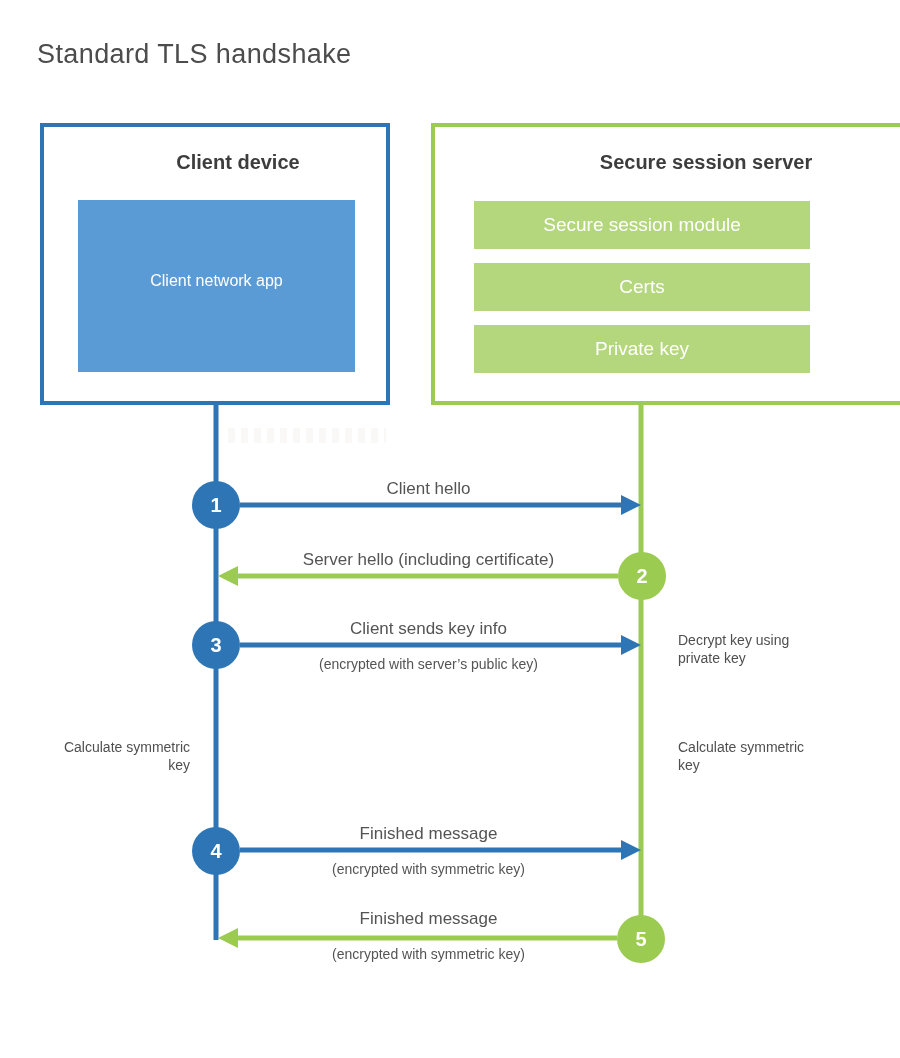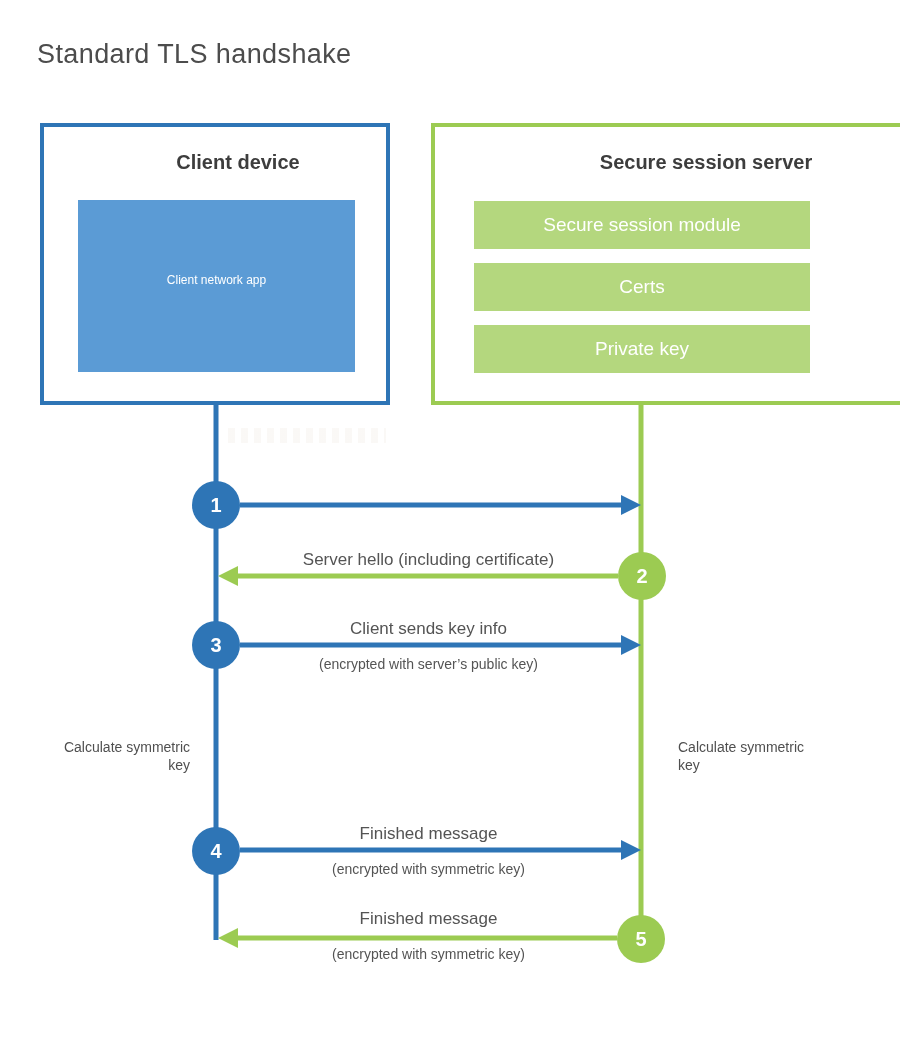--- a/index.html
+++ b/index.html
@@ -38,21 +38,21 @@
     font-size: 20px;
     font-weight: 700;
     color: #3d3d3d;
   }
   .app-box {
     position: absolute;
     left: 34px; top: 73px;
     width: 277px; height: 172px;
     background: #5b9bd5;
     color: #ffffff;
-    font-size: 12px;
+    font-size: 16px;
     display: flex;
     align-items: center;
     justify-content: center;
     text-align: center;
     padding: 0 55px 10px 55px;
     line-height: 1.45;
   }
   .server-bar {
     position: absolute;
     left: 39px;
@@ -173,24 +173,26 @@
     <line x1="617" y1="938" x2="237" y2="938" stroke="#9ccb52" stroke-width="5"></line>
     <polygon points="238,928 238,948 218,938" fill="#9ccb52"></polygon>
   </svg>
 
   <div class="step-circle circle-blue c1">1</div>
   <div class="step-circle circle-green c2">2</div>
   <div class="step-circle circle-blue c3">3</div>
   <div class="step-circle circle-blue c4">4</div>
   <div class="step-circle circle-green c5">5</div>
 
+  <div class="msg-label l1">Client hello</div>
   <div class="msg-label l3">Client sends key info</div>
   <div class="msg-label l2">Server hello (including certificate)</div>
   <div class="msg-sublabel s3">(encrypted with server’s public key)</div>
   <div class="msg-label l4">Finished message</div>
   <div class="msg-sublabel s4">(encrypted with symmetric key)</div>
   <div class="msg-label l5">Finished message</div>
   <div class="msg-sublabel s5">(encrypted with symmetric key)</div>
 
+  <div class="side-note note-decrypt">Decrypt key using private key</div>
   <div class="side-note note-calc-left">Calculate symmetric key</div>
   <div class="side-note note-calc-right">Calculate symmetric key</div>
 
 </div>
 
 </body></html>

